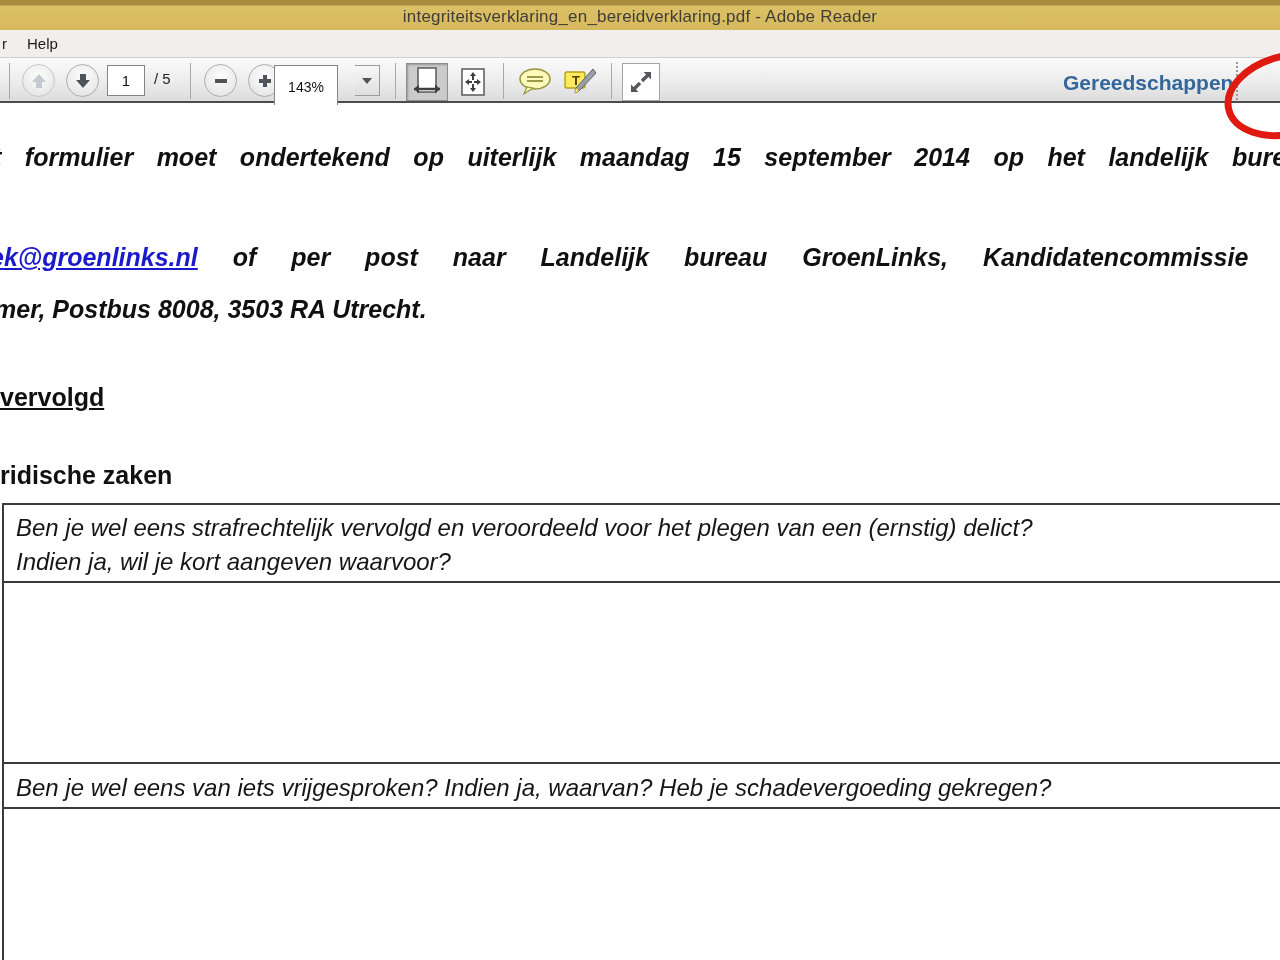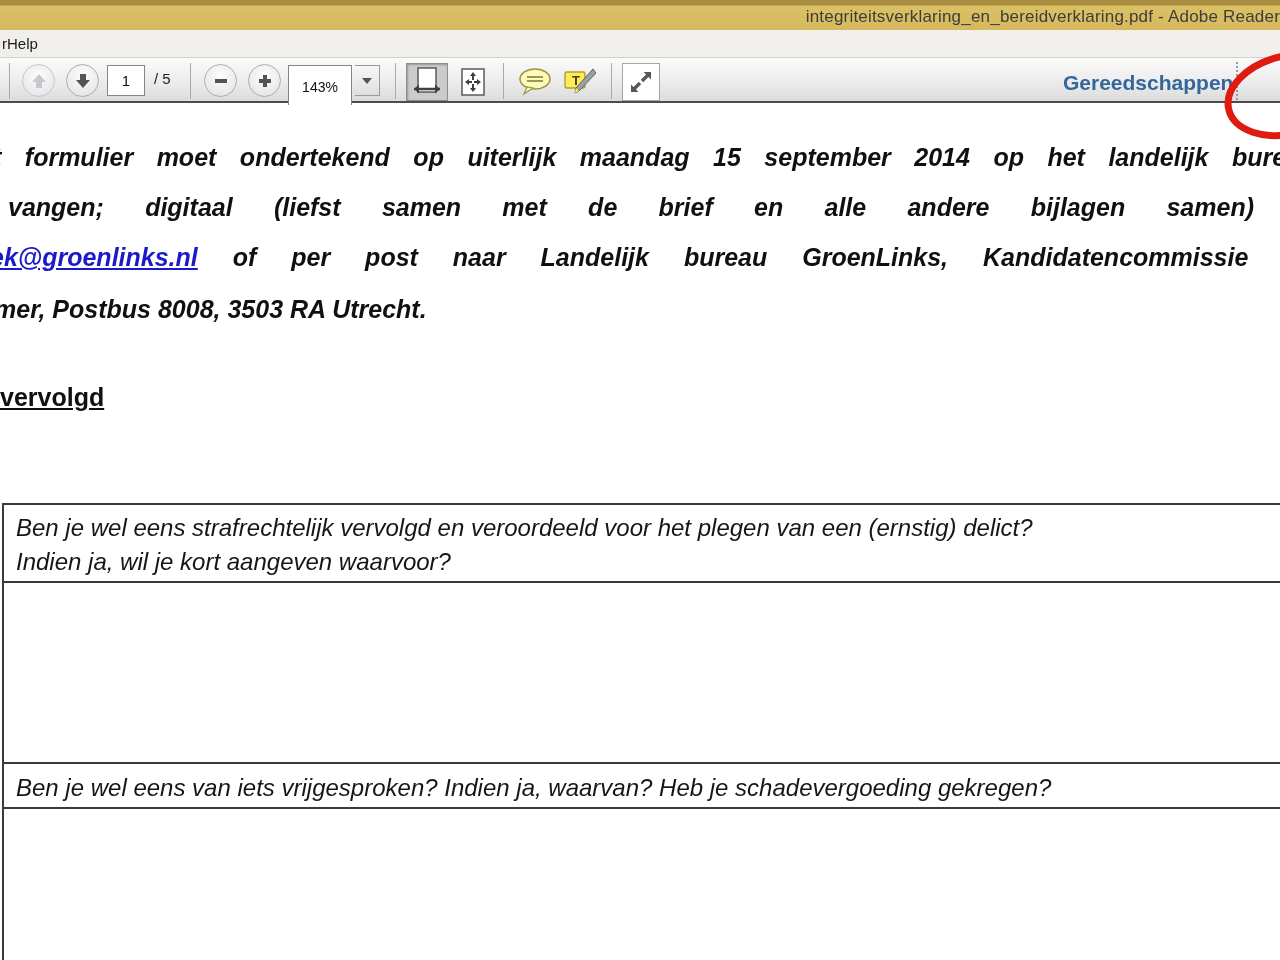--- a/index.html
+++ b/index.html
@@ -3,48 +3,48 @@
 <meta charset="utf-8">
 <style>
   * { margin:0; padding:0; box-sizing:border-box; }
   html,body { width:1280px; height:960px; overflow:hidden; background:#fff;
               font-family:"Liberation Sans", sans-serif; }
   #stage { position:relative; width:1280px; height:960px; overflow:hidden; background:#fff; }
 
   
   .titlebar { position:absolute; left:0; top:0; width:1280px; height:30px;
               background:linear-gradient(to bottom,#a98e41 0,#a98e41 5px,#dcc066 6px,#d6b95e 30px);
-              display:flex; align-items:flex-end; justify-content:flex-end; }
+              display:flex; align-items:flex-end; justify-content:center; }
   .titlebar .title { font-size:17px; color:#3f3d38; padding-bottom:3px; letter-spacing:0.2px; }
 
   
   .menubar { position:absolute; left:0; top:30px; width:1280px; height:27px;
              background:#f1efec; display:flex; align-items:center; }
   .menubar span { font-size:15px; color:#1a1a1a; }
   .menu-partial { margin-left:2px; }
-  .menu-help { }
+  .menu-help { margin-left:20px; }
 
   
   .toolbar { position:absolute; left:0; top:57px; width:1280px; height:46px;
              background:linear-gradient(to bottom,#fbfbfb 0,#ececec 55%,#dcdcdc 100%);
              border-top:1px solid #cfcfcf; border-bottom:2px solid #4c4c4c; }
   .tsep { position:absolute; top:5px; width:1px; height:36px; background:#a9a9a9; }
   .tsep-dotted { position:absolute; top:4px; width:0; height:38px; border-left:2px dotted #9a9a9a; }
 
   .circle-btn { position:absolute; top:6px; width:33px; height:33px; border-radius:50%;
                 background:radial-gradient(circle at 50% 35%,#fdfdfd 0,#e9e9e9 70%,#dddddd 100%);
                 border:1px solid #adadad; display:flex; align-items:center; justify-content:center; }
   .circle-btn.disabled { border-color:#c6c6c6; }
 
   .pagebox { position:absolute; left:107px; top:7px; width:38px; height:31px;
              background:#fff; border:1px solid #858585; text-align:center;
              font-size:15px; color:#111; line-height:29px; font-family:"Liberation Sans",sans-serif; }
   .pagecount { position:absolute; left:154px; top:12px; font-size:15px; color:#222; }
 
-  .zoombox { position:absolute; left:288px; top:7px; width:64px; height:44px; background:#fff;
+  .zoombox { position:absolute; left:274px; top:7px; width:64px; height:44px; background:#fff;
              border:1px solid #858585; display:flex; align-items:center; justify-content:center;
              font-size:14px; color:#111; }
   .zoomdd  { position:absolute; left:355px; top:7px; width:25px; height:31px;
              border:1px solid #9b9b9b; border-left:none;
              background:linear-gradient(to bottom,#f7f7f7,#dfdfdf);
              display:flex; align-items:center; justify-content:center; }
 
   .sq-btn { position:absolute; top:5px; width:42px; height:38px; display:flex;
             align-items:center; justify-content:center; border:1px solid transparent; }
   .sq-btn.pressed { background:#cbcbcb; border:1px solid #8f8f8f;
@@ -186,30 +186,30 @@
   <svg class="annotation" viewBox="0 0 74 100">
     <ellipse cx="82" cy="49" rx="61" ry="39" fill="none" stroke="#df1a10" stroke-width="7" transform="rotate(-14 82 49)"></ellipse>
   </svg>
 
   <div class="doc">
 
     <div class="introline just" style="left:-7px; top:38px; width:1307px;">
       <span>t formulier moet ondertekend op </span><span class="u">uiterlijk maandag 15 september 2014</span><span> op het landelijk burea</span>
     </div>
 
-    <div class="introline just" style="left:8px; top:88px; width:1246px;">vangen; digitaal (liefst samen met de brief en alle andere bijlagen samen)</div>
 
     <div class="introline just" style="left:-10px; top:138px; width:1310px;">
       <span class="linktext">ek@groenlinks.nl</span>
       <span>of per post naar Landelijk bureau GroenLinks, Kandidatencommissie E</span>
     </div>
 
     <div class="introline" style="left:-6px; top:190px;">mer, Postbus 8008, 3503 RA Utrecht.</div>
 
     <div class="h1">vervolgd</div>
+    <div class="h2">ridische zaken</div>
 
     <div class="qtable">
       <div class="qrow qcell-q1">
         <div class="qline">Ben je wel eens strafrechtelijk vervolgd en veroordeeld voor het plegen van een (ernstig) delict?</div>
         <div class="qline">Indien ja, wil je kort aangeven waarvoor?</div>
       </div>
       <div class="qrow qcell-a1"></div>
       <div class="qrow qcell-q2">
         <div class="qline">Ben je wel eens van iets vrijgesproken? Indien ja, waarvan? Heb je schadevergoeding gekregen?</div>
       </div>

